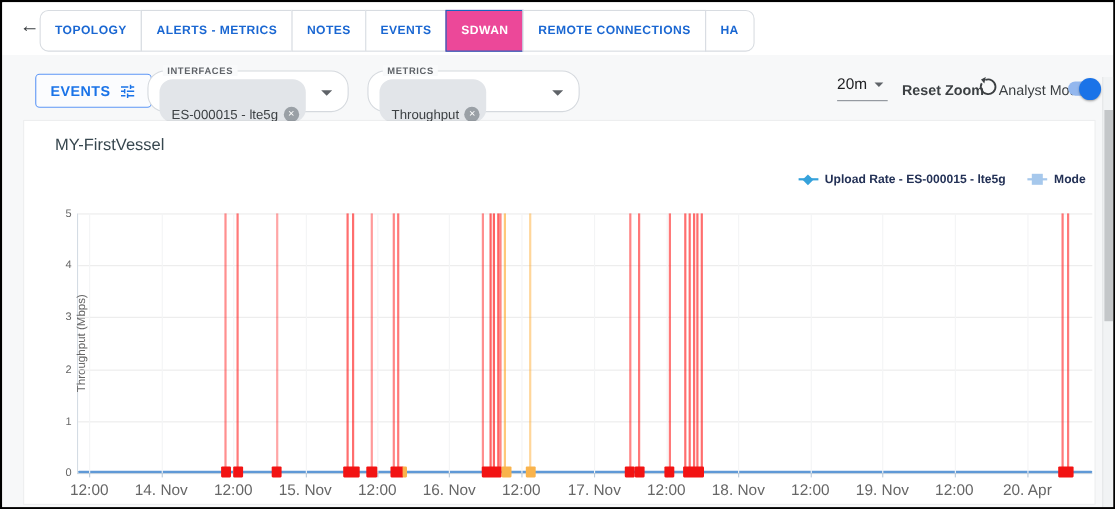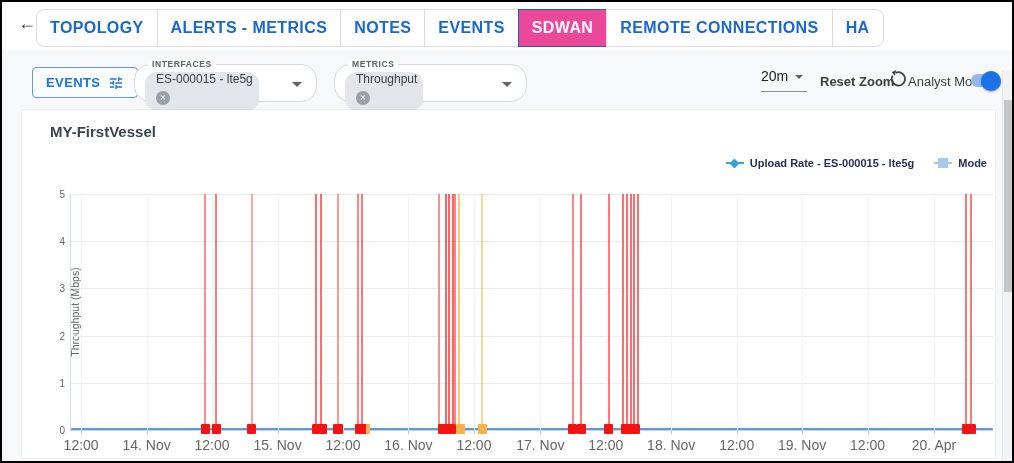--- a/index.html
+++ b/index.html
@@ -5,55 +5,55 @@
   html,body{margin:0;padding:0;background:#fff;}
   .screen{position:relative;width:1014px;height:463px;box-sizing:border-box;
     border:2px solid #000;background:#fff;overflow:hidden;
     font-family:"Liberation Sans",sans-serif;-webkit-font-smoothing:antialiased;}
   
   .tabbar{position:absolute;left:0;top:0;right:0;height:48px;background:#fff;}
   .back{position:absolute;left:16px;top:12px;font-size:18px;color:#3c4043;cursor:pointer;line-height:1;}
   .tabs{position:absolute;left:34px;top:7px;display:flex;}
   .tab{height:32px;box-sizing:border-box;display:flex;align-items:center;justify-content:center;
     padding:18px 13px;border:1px solid #d8dce1;margin-left:-1px;background:#fff;color:#1a67d2;
-    font-size:16px;font-weight:bold;letter-spacing:.4px;white-space:nowrap;cursor:pointer;}
+    font-size:11px;font-weight:bold;letter-spacing:.4px;white-space:nowrap;cursor:pointer;}
   .tab:first-child{border-radius:8px 0 0 8px;margin-left:0;}
   .tab:last-child{border-radius:0 8px 8px 0;}
   .tab.active{background:#ec4899;border-color:#1565c0;color:#fff;}
   
   .content{position:absolute;left:0;top:48px;right:0;bottom:0;background:#f7f8f9;}
   
   .events-btn{position:absolute;left:30px;top:17px;height:31px;display:flex;align-items:center;gap:8px;
     padding:0 13px;background:#fbfcfe;border:1px solid #5e97f6;border-radius:4px;color:#1a73e8;
     font-size:13px;font-weight:bold;letter-spacing:.4px;font-family:inherit;cursor:pointer;}
   .field{position:absolute;top:14px;height:38px;box-sizing:border-box;background:#fff;
     border:1px solid #d5d9de;border-radius:16px;}
   .field .flabel{position:absolute;top:-6px;left:13px;font-size:8.5px;letter-spacing:.6px;
     color:#5f6368;background:#f9fafb;padding:0 4px;font-weight:bold;}
-  .chip{position:absolute;left:10px;top:7px;height:39px;display:flex;align-items:flex-start;gap:5px;
-    background:#e2e5e9;border-radius:12px;padding:0 6px 0 11px;font-size:12px;color:#3c4043;cursor:default;flex-direction:column;}
+  .chip{position:absolute;left:10px;top:7px;height:39px;display:flex;align-items:flex-end;gap:5px;
+    background:#e2e5e9;border-radius:12px;padding:0 6px 0 11px;font-size:12px;color:#3c4043;cursor:default;}
   .chip .x{width:14px;height:14px;border-radius:50%;background:#9aa0a6;color:#fff;font-size:10px;
     line-height:14px;text-align:center;cursor:pointer;}
   .caret{position:absolute;right:14px;top:17px;width:0;height:0;border-left:5px solid transparent;
     border-right:5px solid transparent;border-top:5px solid #5f6368;cursor:pointer;}
   .range{position:absolute;left:759px;top:18px;width:46px;border-bottom:1px solid #8a9097;
     padding-bottom:7px;font-size:14px;color:#202124;cursor:pointer;}
   .range .caret2{display:inline-block;width:0;height:0;border-left:4.5px solid transparent;
     border-right:4.5px solid transparent;border-top:4.5px solid #5f6368;margin-left:7px;vertical-align:2px;}
   .resetzoom{position:absolute;left:818px;top:24px;font-size:13px;font-weight:bold;color:#3c4043;cursor:pointer;}
   .roticon{position:absolute;left:886px;top:19px;cursor:pointer;}
   .analyst{position:absolute;left:906px;top:24px;font-size:13px;color:#3c4043;}
   .toggle{position:absolute;left:969px;top:24px;width:27px;height:13px;border-radius:7px;
     background:#93b7ee;cursor:pointer;}
   .toggle .knob{position:absolute;right:-3px;top:-3.5px;width:20px;height:20px;border-radius:50%;
     background:#1a73e8;box-shadow:0 1px 2px rgba(0,0,0,.35);}
   
   .card{position:absolute;left:20px;top:60px;width:973px;height:348px;background:#fff;
     box-shadow:0 0 0 1px rgba(0,0,0,.04);}
-  .ctitle{position:absolute;left:28px;top:13px;font-size:15px;font-weight:bold;color:#37474f;}
+  .ctitle{position:absolute;left:28px;top:13px;font-size:15px;font-weight:normal;color:#37474f;}
   .legend{position:absolute;right:8px;top:47px;display:flex;gap:20px;align-items:center;}
   .litem{display:flex;align-items:center;gap:6px;font-size:11px;font-weight:bold;color:#233156;cursor:pointer;}
   .lmark{position:relative;width:18px;height:10px;}
   .lmark .ln{position:absolute;left:0;right:0;top:4px;height:2px;}
   .lmark .dia{position:absolute;left:5.5px;top:1.5px;width:7px;height:7px;transform:rotate(45deg);}
   .lmark .sq{position:absolute;left:4px;top:0;width:10px;height:10px;}
   .plot{position:absolute;left:48px;top:84px;width:922px;height:236px;
     border-left:1px solid #d4dce4;border-bottom:1px solid #c6d3df;}
   .hgrid{position:absolute;left:0;right:0;height:1px;background:#ebebeb;}
   .vgrid{position:absolute;top:0;bottom:0;width:1px;background:#f3f4f5;}

